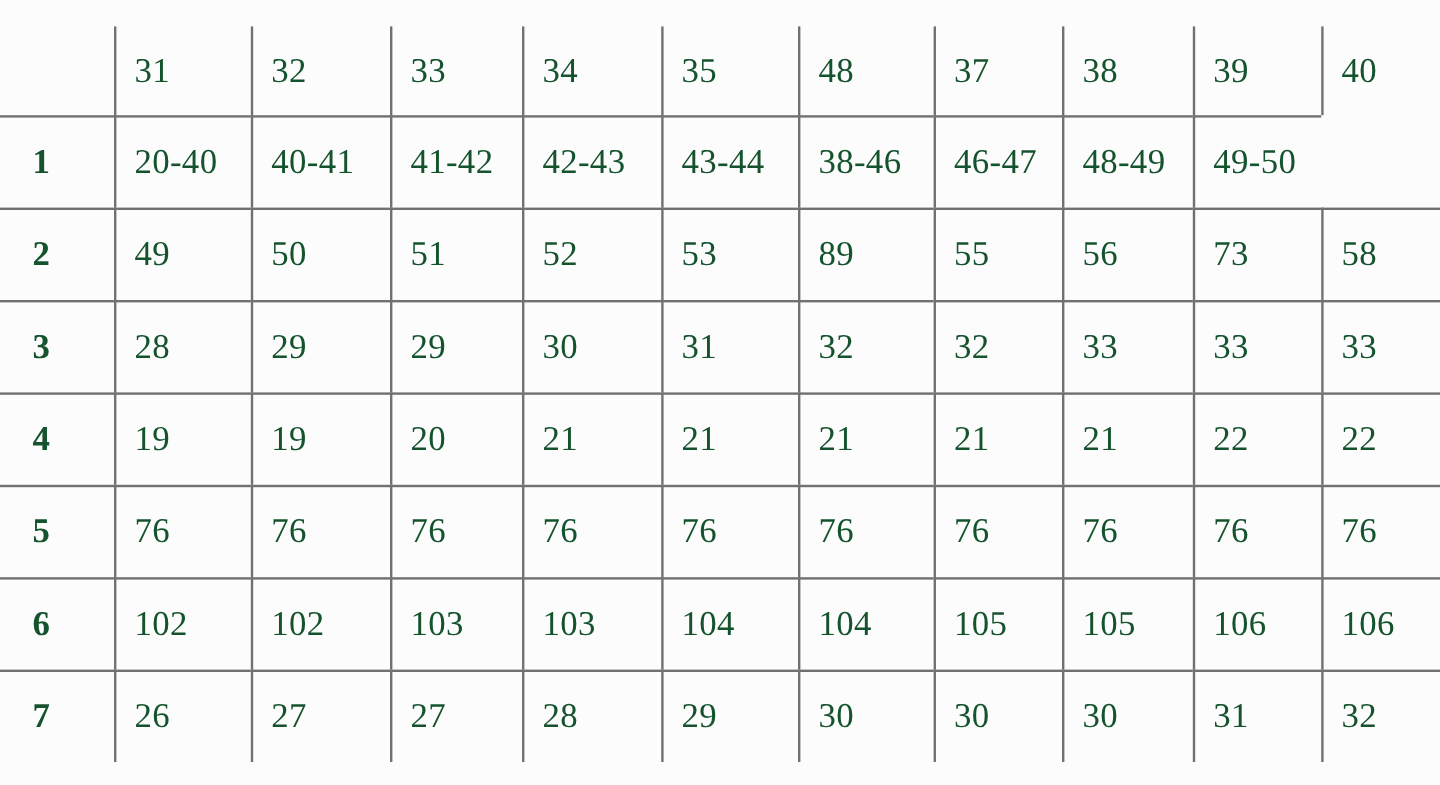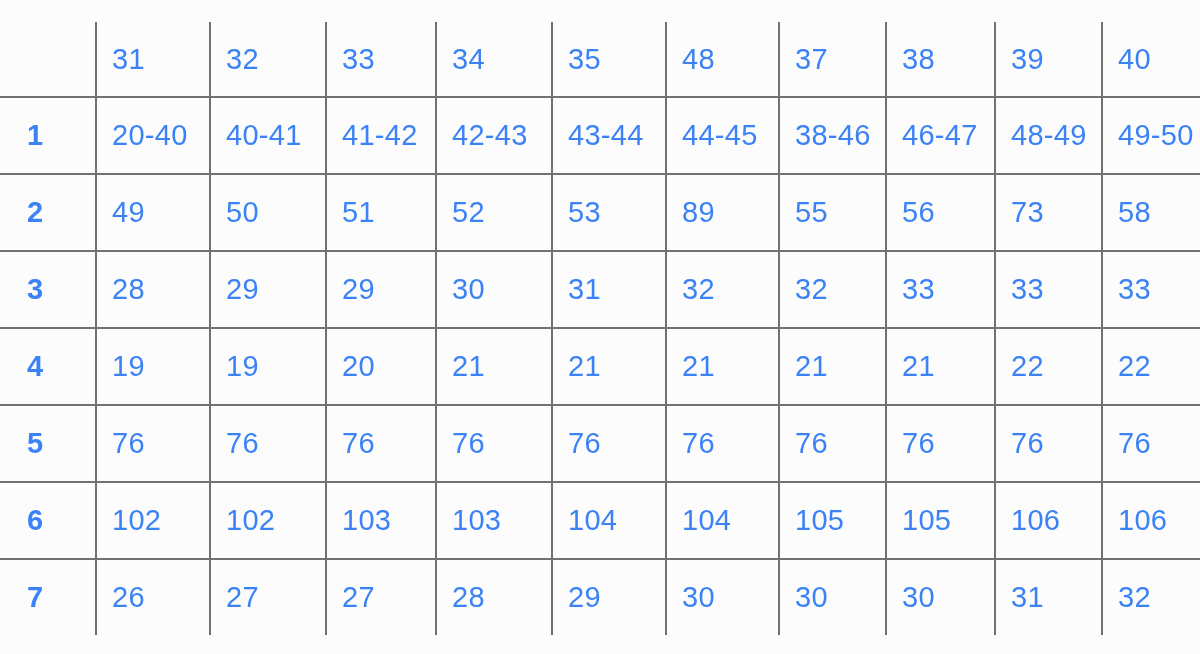--- a/index.html
+++ b/index.html
@@ -2,22 +2,22 @@
 <html><head>
 <meta charset="utf-8">
 <style>
   html, body { margin: 0; padding: 0; }
   .screen {
     position: relative;
     width: 1200px;
     height: 654px;
     background: #fcfcfc;
     overflow: hidden;
-    font-family: Liberation Sans, sans-serif;
-    color: #3b82f6;
+    font-family: Liberation Serif, serif;
+    color: #14532d;
   }
   .table {
     position: absolute;
     left: 0;
     top: 22px;
     width: 1200px;
   }
   .row { display: flex; }
   .row.header { height: 74px; }
   .row.data { height: 77px; }
@@ -78,21 +78,20 @@
       <div class="cell">40</div>
     </div>
 
     <div class="row data">
       <div class="cell">1</div>
       <div class="cell">20-40</div>
       <div class="cell">40-41</div>
       <div class="cell">41-42</div>
       <div class="cell">42-43</div>
       <div class="cell">43-44</div>
-      <div class="cell">44-45</div>
       <div class="cell">38-46</div>
       <div class="cell">46-47</div>
       <div class="cell">48-49</div>
       <div class="cell">49-50</div>
     </div>
 
     <div class="row data">
       <div class="cell">2</div>
       <div class="cell">49</div>
       <div class="cell">50</div>

